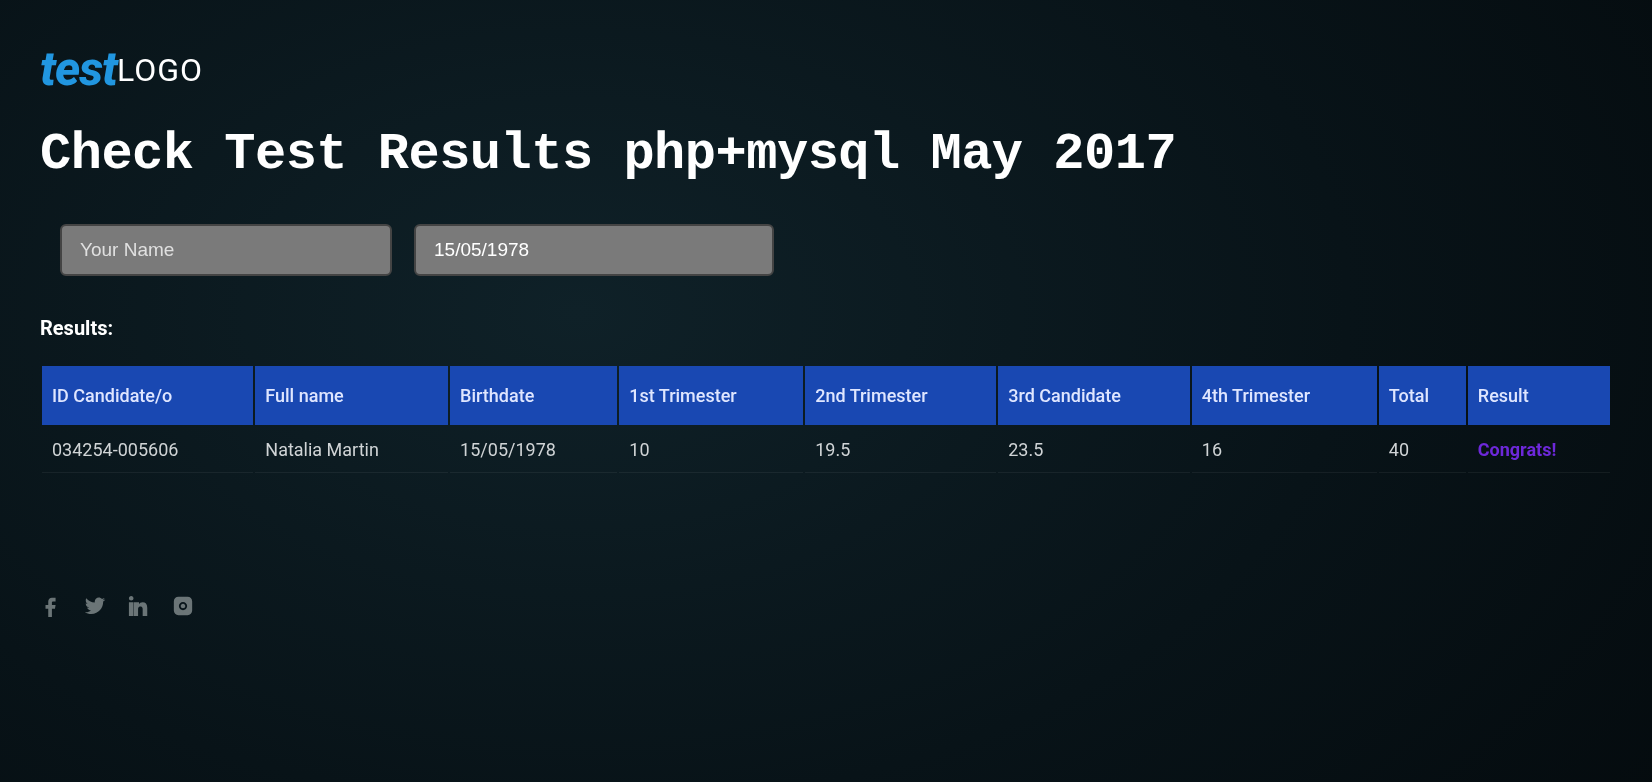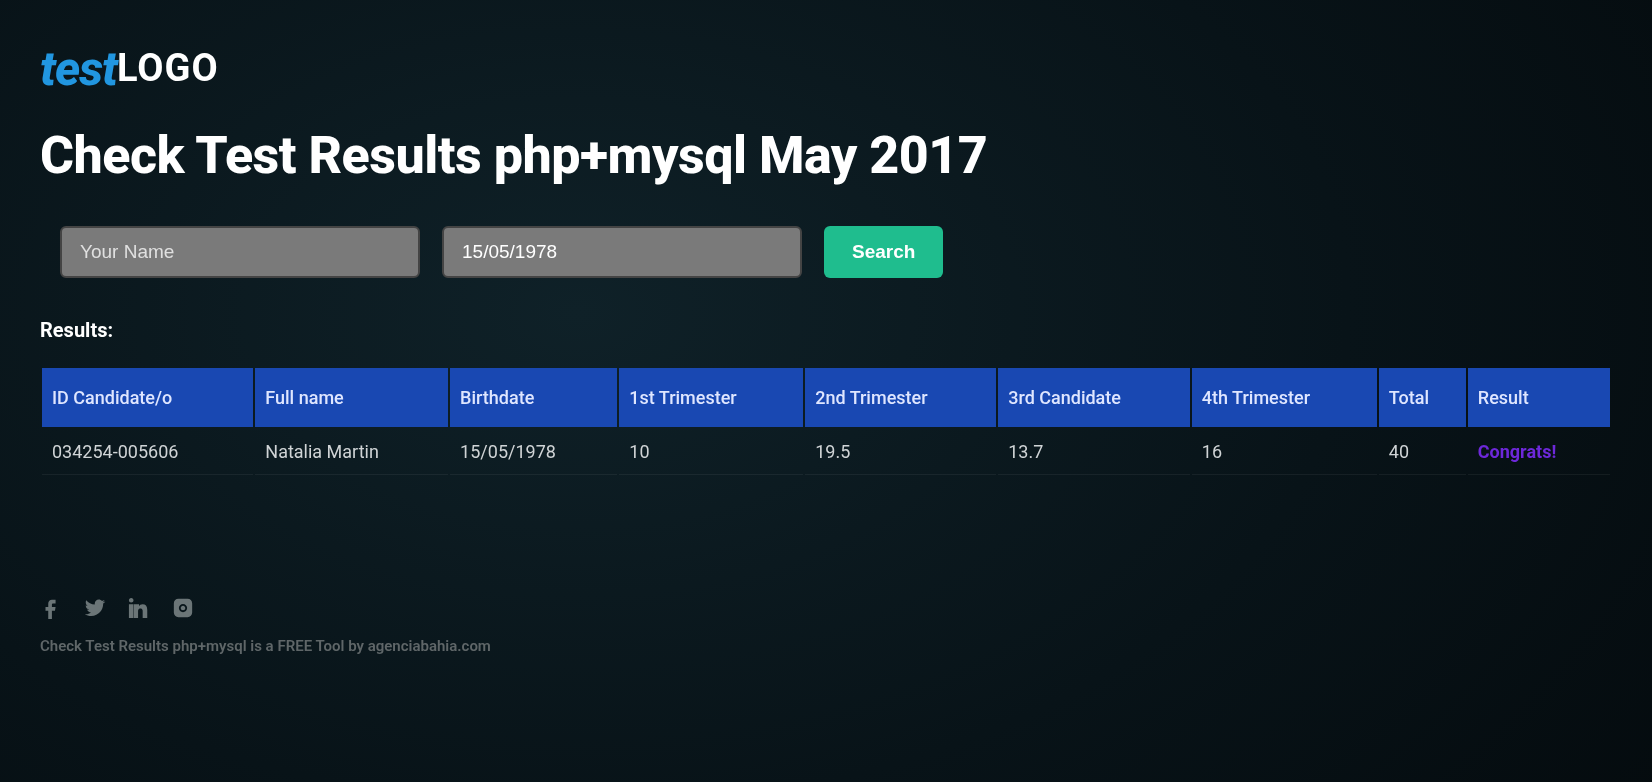--- a/index.html
+++ b/index.html
@@ -7,35 +7,35 @@
   body {
     background: radial-gradient(ellipse 1400px 900px at 35% 40%, #0f2128 0%, #081318 55%, #040a0d 100%);
     font-family: -apple-system, BlinkMacSystemFont, "Segoe UI", Roboto, "Helvetica Neue", Arial, sans-serif;
     color: #e8e8e8;
     min-height: 782px;
     padding: 40px;
   }
   .container { max-width: 1580px; }
   .logo { font-size: 48px; font-weight: 700; letter-spacing: -1px; margin-bottom: 28px; }
   .logo .test { color: #2196e0; font-weight: 800; font-style: italic; }
-  .logo .logo-suffix { color: #ffffff; font-weight: 700; font-size: 38px; vertical-align: 4px; letter-spacing: 1px; }
-  h1.page-title { color: #ffffff; font-size: 52px; font-weight: 800; margin-bottom: 40px; letter-spacing: -0.5px; }
+  .logo .logo-suffix { color: #ffffff; font-weight: 400; font-size: 32px; vertical-align: 4px; letter-spacing: 1px; }
+  h1.page-title { color: #ffffff; font-size: 52px; font-weight: 800; margin-bottom: 40px; letter-spacing: -0.5px; font-family: Liberation Mono, monospace; }
   .search-row { display: flex; gap: 22px; margin-left: 20px; margin-bottom: 40px; }
   .field {
     background: #7a7a7a;
     border: 2px solid #444;
     border-radius: 6px;
     height: 52px;
     color: #fff;
     font-size: 19px;
     padding: 0 18px;
     outline: none;
   }
   .field::placeholder { color: #e0e0e0; }
-  .field.name { width: 360px; }
+  .field.name { width: 332px; }
   .field.date { width: 360px; }
   .btn-search {
     background: #1fbd8e;
     color: #fff;
     border: none;
     border-radius: 6px;
     height: 52px;
     padding: 0 28px;
     font-size: 19px;
     font-weight: 600;
@@ -71,21 +71,20 @@
 
   <div class="logo">
     <span class="test">test</span><span class="logo-suffix">LOGO</span>
   </div>
 
   <h1 class="page-title">Check Test Results php+mysql May 2017</h1>
 
   <div class="search-row">
     <input type="text" class="field name" placeholder="Your Name" style="">
     <input type="text" class="field date" value="15/05/1978" style="">
-    <button class="btn-search">Search</button>
   </div>
 
   <h3 class="results-label">Results:</h3>
 
   <table class="results">
     <thead>
         <tr id="header-row">
           <th>ID Candidate/o</th>
           <th>Full name</th>
           <th>Birthdate</th>
@@ -97,21 +96,21 @@
           <th>Result</th>
         </tr>
       </thead>
     <tbody id="body-rows">
         <tr>
           <td>034254-005606</td>
           <td>Natalia Martin</td>
           <td>15/05/1978</td>
           <td>10</td>
           <td>19.5</td>
-          <td>13.7</td>
+          <td>23.5</td>
           <td>16</td>
           <td>40</td>
           <td class="congrats">Congrats!</td>
         </tr>
       </tbody>
   </table>
 
   <div class="footer">
     <div class="social">
       <a href="#"><svg viewBox="0 0 24 24">
@@ -120,16 +119,15 @@
       <a href="#"><svg viewBox="0 0 24 24">
             <path d="M23 4.9c-.8.4-1.7.6-2.6.8.9-.6 1.7-1.5 2-2.5-.9.5-1.9.9-2.9 1.1-.8-.9-2-1.5-3.3-1.5-2.5 0-4.5 2-4.5 4.5 0 .4 0 .7.1 1-3.8-.2-7.1-2-9.3-4.7-.4.7-.6 1.5-.6 2.3 0 1.6.8 3 2 3.8-.7 0-1.4-.2-2-.6v.1c0 2.2 1.6 4 3.6 4.4-.4.1-.8.2-1.2.2-.3 0-.6 0-.9-.1.6 1.8 2.3 3.1 4.2 3.1-1.6 1.2-3.5 2-5.6 2-.4 0-.7 0-1.1-.1 2 1.3 4.4 2 7 2 8.4 0 13-7 13-13v-.6c.9-.6 1.7-1.4 2.3-2.3z"></path>
           </svg></a>
       <a href="#"><svg viewBox="0 0 24 24">
             <path d="M4 3.5C4 4.9 2.9 6 1.5 6S-1 4.9-1 3.5 0 1 1.5 1 4 2.1 4 3.5zM4 8H-1v15h5V8zm5 0H4.5v15H9v-8c0-2 1.5-2.5 2.5-2.5S14 13 14 15v8h5v-9c0-4-2-6-5-6-2 0-3.5 1-4 2V8z" transform="translate(2,0)"></path>
           </svg></a>
       <a href="#"><svg viewBox="0 0 24 24">
             <path d="M7 2h10c2.8 0 5 2.2 5 5v10c0 2.8-2.2 5-5 5H7c-2.8 0-5-2.2-5-5V7c0-2.8 2.2-5 5-5zm5 5.5c-2.5 0-4.5 2-4.5 4.5s2 4.5 4.5 4.5 4.5-2 4.5-4.5-2-4.5-4.5-4.5zm0 2c1.4 0 2.5 1.1 2.5 2.5s-1.1 2.5-2.5 2.5-2.5-1.1-2.5-2.5 1.1-2.5 2.5-2.5zm5-3.5c.6 0 1 .4 1 1s-.4 1-1 1-1-.4-1-1 .4-1 1-1z"></path>
           </svg></a>
     </div>
-    <div class="footer-text">Check Test Results php+mysql is a FREE Tool by agenciabahia.com</div>
   </div>
 
 </div>
 
 </body></html>

